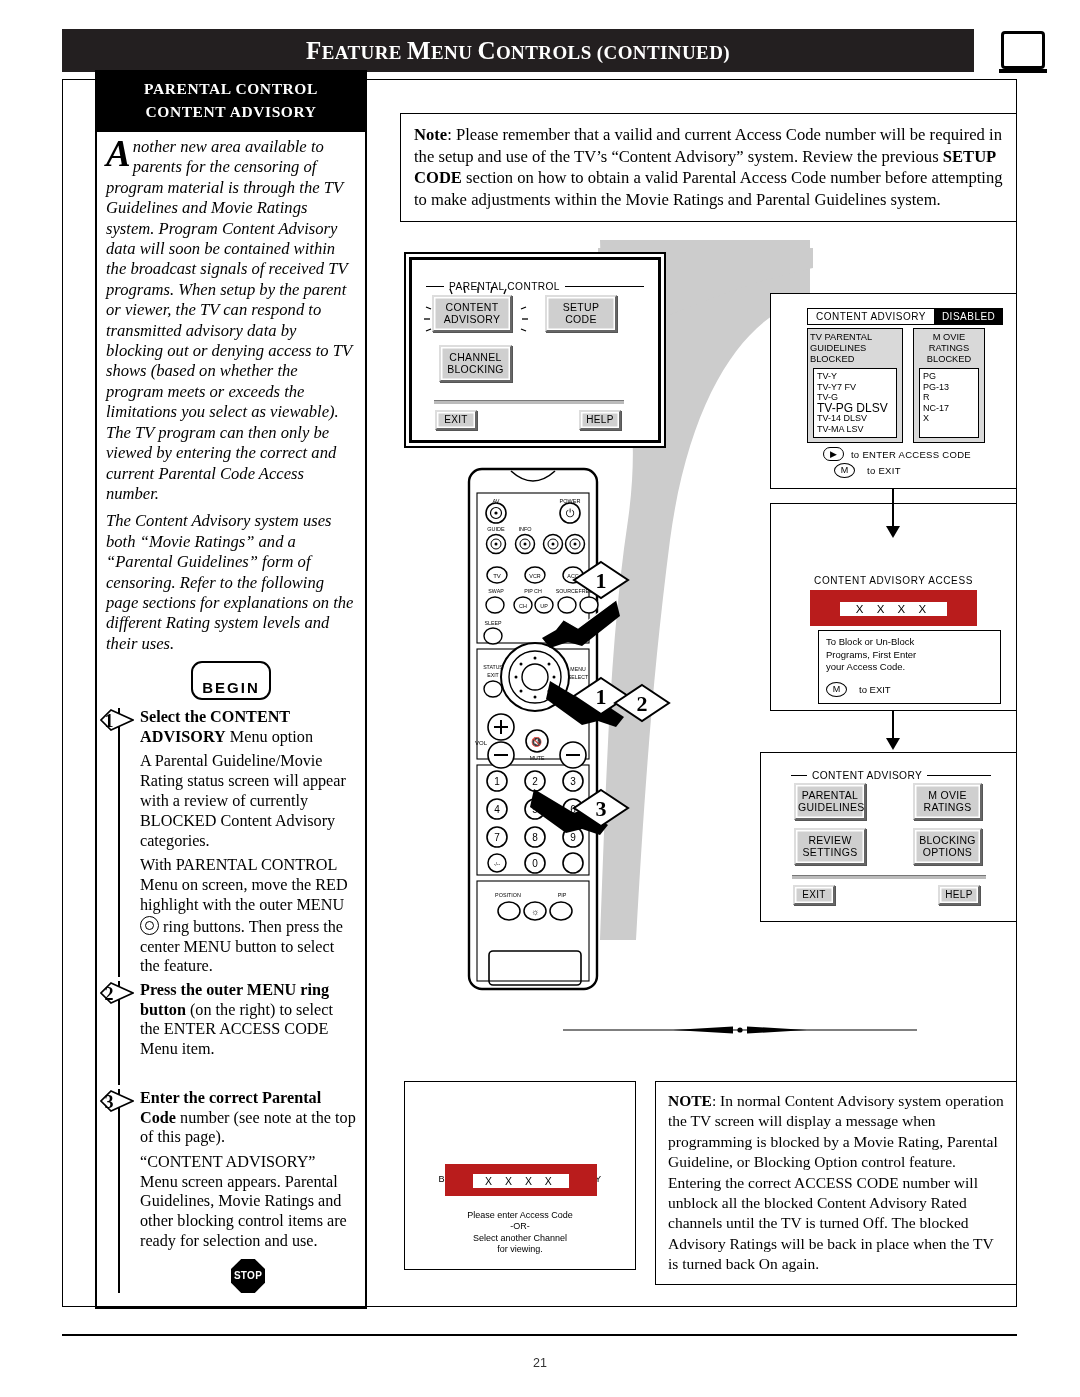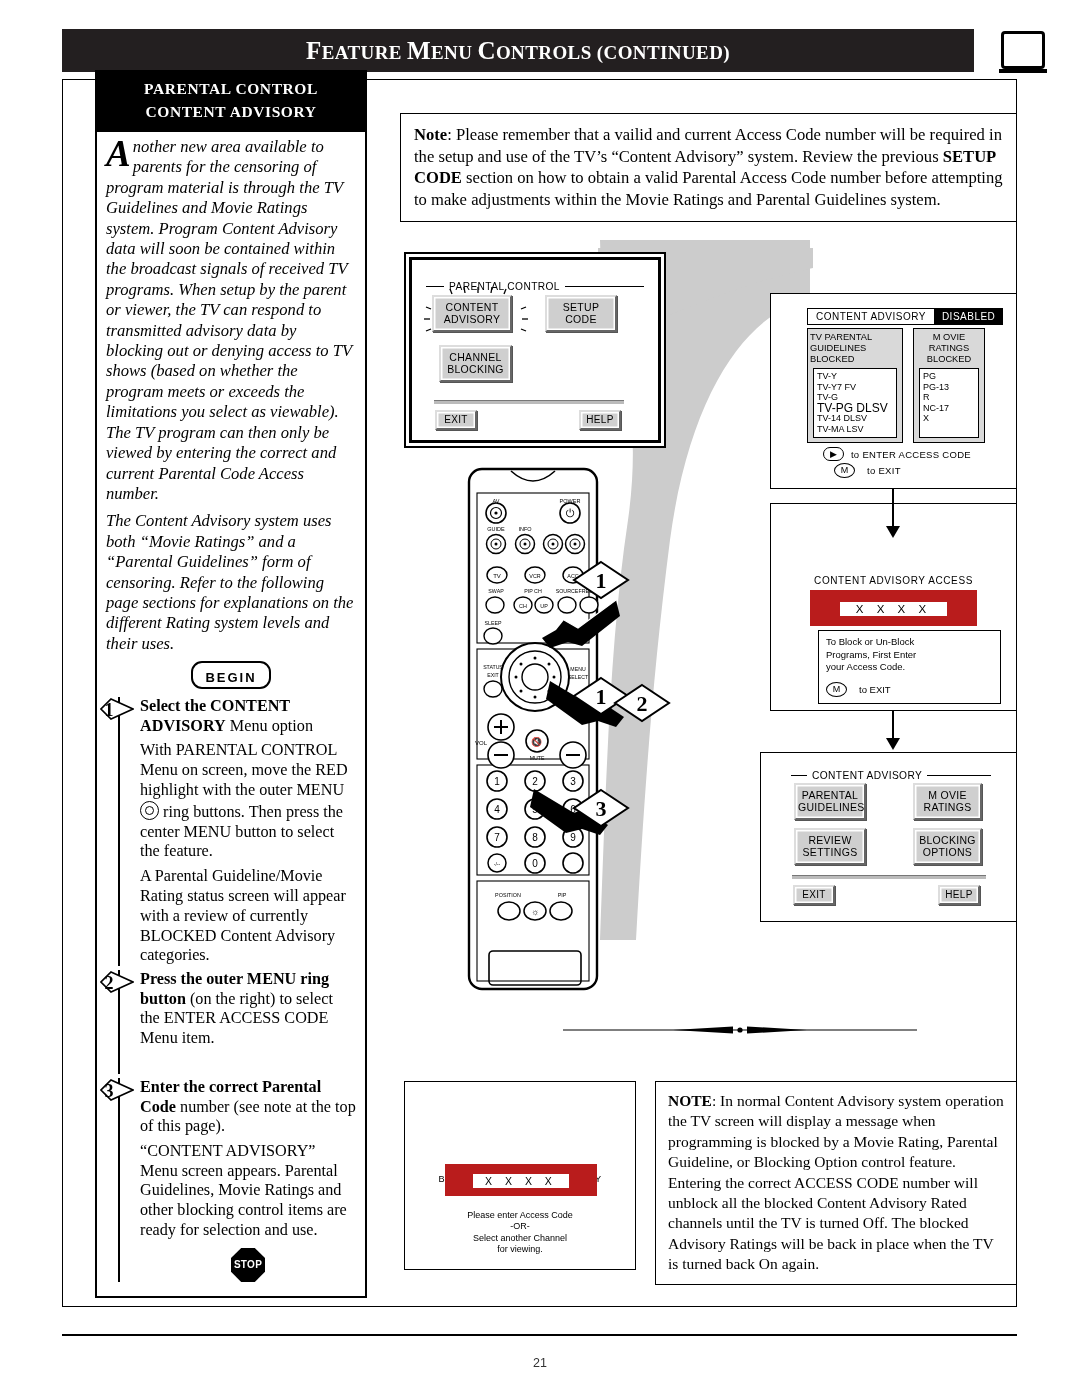--- a/index.html
+++ b/index.html
@@ -18,21 +18,21 @@
 
   
   .left-col{position:absolute;left:95px;top:70px;width:272px;}
   .lc-head{background:#000;color:#fff;text-align:center;font-weight:bold;font-size:15.5px;
      letter-spacing:.6px;padding:7px 0 9px;line-height:23px;font-family:"Liberation Serif",serif;}
   .lc-body{border:2px solid #000;border-top:none;padding:5px 9px 10px 9px;box-sizing:border-box;}
   .intro{font-style:italic;font-size:16.6px;line-height:20.4px;margin:0 0 7px;text-align:left;}
   .intro.first{position:relative;}
   .dropcap{float:left;font-size:37px;line-height:31px;font-style:italic;font-weight:bold;padding-right:2px;margin-top:1px;}
   .begin-pill{width:76px;margin:4px auto 8px;border:2px solid #000;border-radius:11px;text-align:center;
-      font-family:"Liberation Sans",sans-serif;font-weight:bold;font-size:13px;letter-spacing:2px;padding:7px 0 2px;}
+      font-family:"Liberation Sans",sans-serif;font-weight:bold;font-size:15px;letter-spacing:2px;padding:16px 0 2px;}
   .step{position:relative;padding-left:34px;margin-bottom:4px;}
   .step .diamond{position:absolute;left:-6px;top:1px;width:22px;height:22px;}
   .step .diamond svg{display:block;}
   .step .lead{font-weight:bold;font-size:16.2px;line-height:19.6px;}
   .step .lead .reg{font-weight:normal;}
   .step p{font-size:16.2px;line-height:19.8px;margin:5px 0 0;}
   .vrule{position:absolute;left:12px;top:0;bottom:0;width:2px;background:#000;}
   .menu-ring-glyph{display:inline-block;width:17px;height:17px;border:1.3px solid #000;border-radius:50%;
       position:relative;vertical-align:-3px;}
   .menu-ring-glyph::after{content:"";position:absolute;left:4px;top:4px;width:7px;height:7px;border:1.2px solid #000;border-radius:50%;}
@@ -108,22 +108,22 @@
       <div class="vrule"></div>
       <div class="diamond">
         <svg width="34" height="22" viewBox="0 0 34 22">
           <polygon points="11,1 33,11 11,21 1,11" fill="#fff" stroke="#000" stroke-width="1.6"></polygon>
           <text x="9" y="18" font-family="Liberation Serif, serif" font-size="18" font-weight="bold" text-anchor="middle">1</text>
         </svg>
       </div>
       <div class="lead">
         <span>Select the CONTENT ADVISORY</span><span class="reg"> Menu option</span>
       </div>
+      <p>A Parental Guideline/Movie Rating status screen will appear with a review of currently BLOCKED Content Advisory categories.</p>
       <p><span>With PARENTAL CONTROL Menu on screen, move the RED highlight with the outer MENU </span><span class="menu-ring-glyph"></span><span> ring buttons. Then press the center MENU button to select the feature.</span></p>
-      <p>A Parental Guideline/Movie Rating status screen will appear with a review of currently BLOCKED Content Advisory categories.</p>
     </div>
 
     <div class="step" style="min-height:104px;">
       <div class="vrule"></div>
       <div class="diamond">
         <svg width="34" height="22" viewBox="0 0 34 22">
           <polygon points="11,1 33,11 11,21 1,11" fill="#fff" stroke="#000" stroke-width="1.6"></polygon>
           <text x="9" y="18" font-family="Liberation Serif, serif" font-size="18" font-weight="bold" text-anchor="middle">2</text>
         </svg>
       </div>

